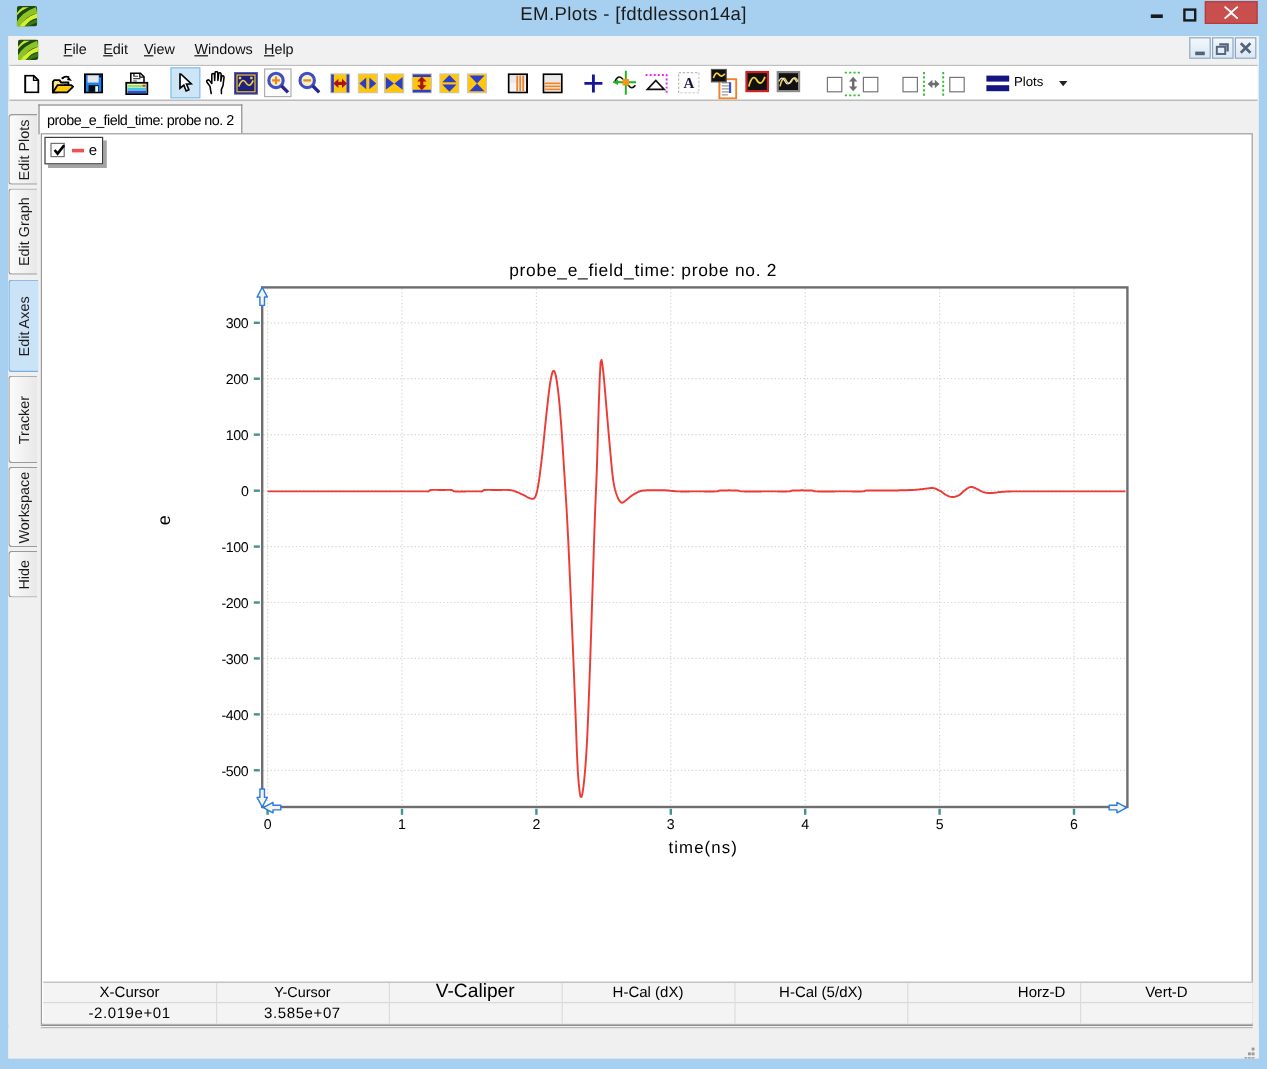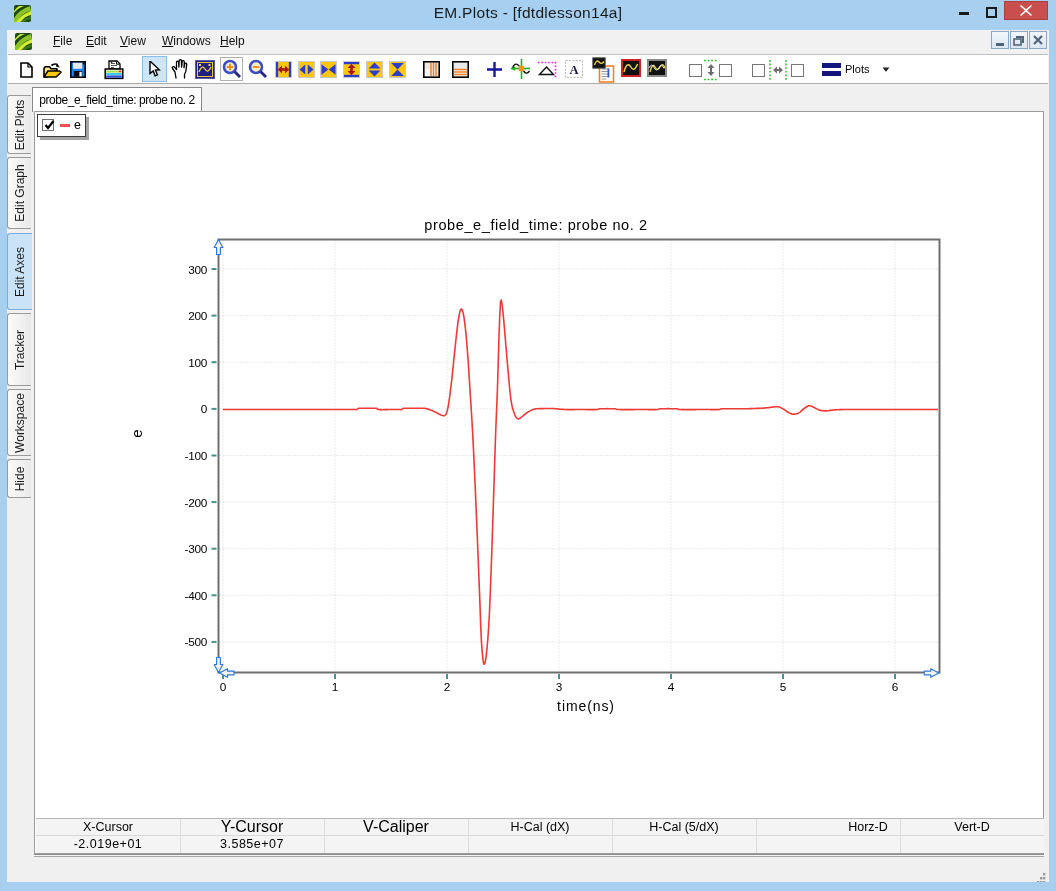--- a/index.html
+++ b/index.html
@@ -328,21 +328,21 @@
     <text x="137" y="438" font-size="15" fill="#000" text-anchor="middle" transform="rotate(-90 137 433.5)">e</text>
     <polyline points="223.0,409.5 223.8,409.5 224.6,409.5 225.4,409.5 226.2,409.5 227.0,409.5 227.8,409.5 228.6,409.5 229.4,409.5 230.2,409.5 231.0,409.5 231.7,409.5 232.5,409.5 233.3,409.5 234.1,409.5 234.9,409.5 235.7,409.5 236.5,409.5 237.3,409.5 238.1,409.5 238.9,409.5 239.7,409.5 240.5,409.5 241.3,409.5 242.1,409.5 242.9,409.5 243.7,409.5 244.5,409.5 245.3,409.5 246.1,409.5 246.9,409.5 247.7,409.5 248.4,409.5 249.2,409.5 250.0,409.5 250.8,409.5 251.6,409.5 252.4,409.5 253.2,409.5 254.0,409.5 254.8,409.5 255.6,409.5 256.4,409.5 257.2,409.5 258.0,409.5 258.8,409.5 259.6,409.5 260.4,409.5 261.2,409.5 262.0,409.5 262.8,409.5 263.6,409.5 264.4,409.5 265.1,409.5 265.9,409.5 266.7,409.5 267.5,409.5 268.3,409.5 269.1,409.5 269.9,409.5 270.7,409.5 271.5,409.5 272.3,409.5 273.1,409.5 273.9,409.5 274.7,409.5 275.5,409.5 276.3,409.5 277.1,409.5 277.9,409.5 278.7,409.5 279.5,409.5 280.3,409.5 281.1,409.5 281.8,409.5 282.6,409.5 283.4,409.5 284.2,409.5 285.0,409.5 285.8,409.5 286.6,409.5 287.4,409.5 288.2,409.5 289.0,409.5 289.8,409.5 290.6,409.5 291.4,409.5 292.2,409.5 293.0,409.5 293.8,409.5 294.6,409.5 295.4,409.5 296.2,409.5 297.0,409.5 297.8,409.5 298.6,409.5 299.3,409.5 300.1,409.5 300.9,409.5 301.7,409.5 302.5,409.5 303.3,409.5 304.1,409.5 304.9,409.5 305.7,409.5 306.5,409.5 307.3,409.5 308.1,409.5 308.9,409.5 309.7,409.5 310.5,409.5 311.3,409.5 312.1,409.5 312.9,409.5 313.7,409.5 314.5,409.5 315.3,409.5 316.0,409.5 316.8,409.5 317.6,409.5 318.4,409.5 319.2,409.5 320.0,409.5 320.8,409.5 321.6,409.5 322.4,409.5 323.2,409.5 324.0,409.5 324.8,409.5 325.6,409.5 326.4,409.5 327.2,409.5 328.0,409.5 328.8,409.5 329.6,409.5 330.4,409.5 331.2,409.5 332.0,409.5 332.7,409.5 333.5,409.5 334.3,409.5 335.1,409.5 335.9,409.5 336.7,409.5 337.5,409.5 338.3,409.5 339.1,409.5 339.9,409.5 340.7,409.5 341.5,409.5 342.3,409.5 343.1,409.5 343.9,409.5 344.7,409.5 345.5,409.5 346.3,409.5 347.1,409.5 347.9,409.5 348.7,409.5 349.4,409.5 350.2,409.5 351.0,409.5 351.8,409.5 352.6,409.5 353.4,409.5 354.2,409.5 355.0,409.5 355.8,409.5 356.6,409.6 357.4,409.2 358.2,408.5 359.0,408.3 359.8,408.2 360.6,408.2 361.4,408.2 362.2,408.2 363.0,408.2 363.8,408.2 364.6,408.2 365.4,408.3 366.1,408.3 366.9,408.3 367.7,408.3 368.5,408.3 369.3,408.3 370.1,408.3 370.9,408.3 371.7,408.2 372.5,408.2 373.3,408.2 374.1,408.2 374.9,408.2 375.7,408.3 376.5,408.3 377.3,408.8 378.1,409.5 378.9,409.5 379.7,409.6 380.5,409.6 381.3,409.6 382.1,409.7 382.8,409.7 383.6,409.6 384.4,409.6 385.2,409.6 386.0,409.6 386.8,409.6 387.6,409.6 388.4,409.5 389.2,409.5 390.0,409.5 390.8,409.5 391.6,409.5 392.4,409.5 393.2,409.5 394.0,409.5 394.8,409.5 395.6,409.5 396.4,409.5 397.2,409.5 398.0,409.5 398.8,409.5 399.5,409.5 400.3,409.5 401.1,409.6 401.9,409.4 402.7,408.7 403.5,408.3 404.3,408.3 405.1,408.2 405.9,408.2 406.7,408.2 407.5,408.2 408.3,408.2 409.1,408.2 409.9,408.3 410.7,408.3 411.5,408.3 412.3,408.3 413.1,408.3 413.9,408.3 414.7,408.3 415.5,408.3 416.2,408.3 417.0,408.3 417.8,408.3 418.6,408.2 419.4,408.2 420.2,408.2 421.0,408.2 421.8,408.2 422.6,408.2 423.4,408.3 424.2,408.3 425.0,408.4 425.8,408.5 426.6,408.7 427.4,408.9 428.2,409.1 429.0,409.4 429.8,409.7 430.6,410.0 431.4,410.3 432.2,410.6 432.9,411.0 433.7,411.3 434.5,411.7 435.3,412.0 436.1,412.4 436.9,412.8 437.7,413.2 438.5,413.7 439.3,414.2 440.1,414.6 440.9,415.0 441.7,415.3 442.5,415.5 443.3,415.7 444.1,415.7 444.9,415.4 445.7,414.7 446.5,413.1 447.3,410.5 448.1,406.8 448.9,402.0 449.7,396.7 450.4,390.9 451.2,384.6 452.0,377.7 452.8,370.1 453.6,362.1 454.4,354.1 455.2,346.6 456.0,339.2 456.8,332.0 457.6,325.3 458.4,319.6 459.2,315.0 460.0,311.4 460.8,309.3 461.6,309.0 462.4,310.2 463.2,313.1 464.0,317.5 464.8,323.4 465.6,330.3 466.4,338.3 467.1,347.3 467.9,357.4 468.7,369.3 469.5,381.9 470.3,394.6 471.1,406.9 471.9,419.8 472.7,433.9 473.5,449.9 474.3,467.0 475.1,485.0 475.9,503.4 476.7,522.3 477.5,541.8 478.3,561.7 479.1,582.0 479.9,602.6 480.7,625.6 481.5,642.6 482.3,653.2 483.1,660.3 483.8,664.0 484.6,664.1 485.4,661.2 486.2,655.8 487.0,648.5 487.8,639.4 488.6,628.0 489.4,613.8 490.2,595.1 491.0,573.7 491.8,551.4 492.6,527.5 493.4,502.9 494.2,478.0 495.0,452.6 495.8,429.1 496.6,410.1 497.4,390.5 498.2,363.7 499.0,336.4 499.8,314.8 500.5,301.8 501.3,300.0 502.1,304.5 502.9,311.4 503.7,319.8 504.5,329.3 505.3,338.8 506.1,348.1 506.9,357.6 507.7,366.8 508.5,375.6 509.3,384.4 510.1,392.7 510.9,399.4 511.7,404.3 512.5,407.9 513.3,410.6 514.1,412.9 514.9,415.0 515.7,416.6 516.5,417.7 517.2,418.5 518.0,418.9 518.8,418.9 519.6,418.5 520.4,417.9 521.2,417.3 522.0,416.7 522.8,416.0 523.6,415.3 524.4,414.6 525.2,414.0 526.0,413.4 526.8,412.8 527.6,412.3 528.4,411.8 529.2,411.4 530.0,410.9 530.8,410.5 531.6,410.1 532.4,409.7 533.2,409.4 533.9,409.2 534.7,409.0 535.5,408.9 536.3,408.8 537.1,408.7 537.9,408.7 538.7,408.6 539.5,408.6 540.3,408.6 541.1,408.6 541.9,408.6 542.7,408.6 543.5,408.5 544.3,408.5 545.1,408.5 545.9,408.5 546.7,408.5 547.5,408.5 548.3,408.5 549.1,408.5 549.9,408.5 550.6,408.5 551.4,408.5 552.2,408.5 553.0,408.5 553.8,408.6 554.6,408.6 555.4,408.7 556.2,408.7 557.0,408.8 557.8,408.9 558.6,409.0 559.4,409.1 560.2,409.2 561.0,409.2 561.8,409.3 562.6,409.4 563.4,409.4 564.2,409.5 565.0,409.5 565.8,409.5 566.6,409.5 567.3,409.6 568.1,409.6 568.9,409.6 569.7,409.6 570.5,409.6 571.3,409.6 572.1,409.6 572.9,409.6 573.7,409.6 574.5,409.6 575.3,409.5 576.1,409.5 576.9,409.5 577.7,409.5 578.5,409.5 579.3,409.5 580.1,409.5 580.9,409.5 581.7,409.5 582.5,409.5 583.3,409.5 584.1,409.5 584.8,409.5 585.6,409.5 586.4,409.5 587.2,409.6 588.0,409.6 588.8,409.6 589.6,409.6 590.4,409.6 591.2,409.6 592.0,409.6 592.8,409.6 593.6,409.6 594.4,409.6 595.2,409.6 596.0,409.5 596.8,409.5 597.6,409.5 598.4,409.2 599.2,408.9 600.0,408.8 600.8,408.8 601.5,408.7 602.3,408.7 603.1,408.7 603.9,408.7 604.7,408.7 605.5,408.7 606.3,408.7 607.1,408.6 607.9,408.6 608.7,408.7 609.5,408.7 610.3,408.7 611.1,408.7 611.9,408.7 612.7,408.7 613.5,408.7 614.3,408.8 615.1,408.8 615.9,409.0 616.7,409.3 617.5,409.5 618.2,409.5 619.0,409.5 619.8,409.5 620.6,409.6 621.4,409.6 622.2,409.6 623.0,409.6 623.8,409.6 624.6,409.6 625.4,409.6 626.2,409.6 627.0,409.6 627.8,409.6 628.6,409.6 629.4,409.6 630.2,409.6 631.0,409.6 631.8,409.6 632.6,409.6 633.4,409.6 634.2,409.6 634.9,409.5 635.7,409.5 636.5,409.5 637.3,409.5 638.1,409.5 638.9,409.5 639.7,409.5 640.5,409.5 641.3,409.5 642.1,409.5 642.9,409.5 643.7,409.5 644.5,409.5 645.3,409.5 646.1,409.5 646.9,409.5 647.7,409.5 648.5,409.6 649.3,409.6 650.1,409.6 650.9,409.6 651.6,409.6 652.4,409.6 653.2,409.6 654.0,409.6 654.8,409.6 655.6,409.6 656.4,409.5 657.2,409.5 658.0,409.5 658.8,409.2 659.6,408.9 660.4,408.8 661.2,408.8 662.0,408.7 662.8,408.7 663.6,408.7 664.4,408.7 665.2,408.7 666.0,408.7 666.8,408.7 667.6,408.6 668.3,408.6 669.1,408.6 669.9,408.7 670.7,408.7 671.5,408.7 672.3,408.7 673.1,408.7 673.9,408.7 674.7,408.7 675.5,408.8 676.3,408.8 677.1,408.8 677.9,409.1 678.7,409.4 679.5,409.5 680.3,409.5 681.1,409.5 681.9,409.6 682.7,409.6 683.5,409.6 684.3,409.6 685.0,409.6 685.8,409.6 686.6,409.6 687.4,409.6 688.2,409.6 689.0,409.6 689.8,409.6 690.6,409.6 691.4,409.6 692.2,409.6 693.0,409.6 693.8,409.6 694.6,409.6 695.4,409.6 696.2,409.5 697.0,409.5 697.8,409.5 698.6,409.5 699.4,409.5 700.2,409.5 701.0,409.5 701.7,409.5 702.5,409.5 703.3,409.5 704.1,409.5 704.9,409.5 705.7,409.5 706.5,409.5 707.3,409.5 708.1,409.5 708.9,409.5 709.7,409.5 710.5,409.6 711.3,409.6 712.1,409.6 712.9,409.6 713.7,409.6 714.5,409.6 715.3,409.6 716.1,409.6 716.9,409.6 717.7,409.6 718.4,409.5 719.2,409.5 720.0,409.4 720.8,409.0 721.6,408.8 722.4,408.8 723.2,408.8 724.0,408.7 724.8,408.7 725.6,408.7 726.4,408.7 727.2,408.7 728.0,408.7 728.8,408.7 729.6,408.7 730.4,408.7 731.2,408.8 732.0,408.8 732.8,408.8 733.6,408.8 734.4,408.8 735.2,408.8 735.9,408.8 736.7,408.8 737.5,408.8 738.3,408.8 739.1,408.8 739.9,408.8 740.7,408.8 741.5,408.8 742.3,408.8 743.1,408.8 743.9,408.7 744.7,408.7 745.5,408.7 746.3,408.7 747.1,408.7 747.9,408.7 748.7,408.7 749.5,408.6 750.3,408.6 751.1,408.6 751.9,408.6 752.6,408.5 753.4,408.5 754.2,408.5 755.0,408.5 755.8,408.5 756.6,408.4 757.4,408.4 758.2,408.4 759.0,408.3 759.8,408.3 760.6,408.3 761.4,408.2 762.2,408.2 763.0,408.1 763.8,408.1 764.6,408.0 765.4,407.9 766.2,407.8 767.0,407.7 767.8,407.7 768.6,407.6 769.3,407.5 770.1,407.4 770.9,407.3 771.7,407.2 772.5,407.1 773.3,407.0 774.1,406.9 774.9,406.8 775.7,406.7 776.5,406.6 777.3,406.7 778.1,406.8 778.9,407.0 779.7,407.3 780.5,407.6 781.3,408.0 782.1,408.4 782.9,408.8 783.7,409.2 784.5,409.7 785.3,410.3 786.0,410.9 786.8,411.5 787.6,412.0 788.4,412.5 789.2,412.9 790.0,413.3 790.8,413.6 791.6,413.9 792.4,414.1 793.2,414.2 794.0,414.1 794.8,414.1 795.6,414.0 796.4,413.8 797.2,413.5 798.0,413.2 798.8,412.9 799.6,412.4 800.4,411.8 801.2,411.1 802.0,410.4 802.7,409.6 803.5,408.9 804.3,408.3 805.1,407.7 805.9,407.2 806.7,406.7 807.5,406.2 808.3,405.9 809.1,405.8 809.9,405.8 810.7,406.0 811.5,406.3 812.3,406.6 813.1,407.0 813.9,407.3 814.7,407.7 815.5,408.1 816.3,408.6 817.1,409.0 817.9,409.4 818.7,409.8 819.4,410.1 820.2,410.3 821.0,410.4 821.8,410.6 822.6,410.7 823.4,410.8 824.2,410.8 825.0,410.9 825.8,410.9 826.6,410.9 827.4,410.8 828.2,410.7 829.0,410.6 829.8,410.5 830.6,410.4 831.4,410.3 832.2,410.1 833.0,410.0 833.8,410.0 834.6,409.9 835.4,409.9 836.1,409.8 836.9,409.8 837.7,409.7 838.5,409.7 839.3,409.6 840.1,409.6 840.9,409.6 841.7,409.6 842.5,409.5 843.3,409.5 844.1,409.5 844.9,409.5 845.7,409.5 846.5,409.5 847.3,409.5 848.1,409.5 848.9,409.5 849.7,409.5 850.5,409.5 851.3,409.5 852.1,409.5 852.8,409.5 853.6,409.5 854.4,409.5 855.2,409.5 856.0,409.5 856.8,409.5 857.6,409.5 858.4,409.5 859.2,409.5 860.0,409.5 860.8,409.5 861.6,409.5 862.4,409.5 863.2,409.5 864.0,409.5 864.8,409.5 865.6,409.5 866.4,409.5 867.2,409.5 868.0,409.5 868.8,409.5 869.6,409.5 870.3,409.5 871.1,409.5 871.9,409.5 872.7,409.5 873.5,409.5 874.3,409.5 875.1,409.5 875.9,409.5 876.7,409.5 877.5,409.5 878.3,409.5 879.1,409.5 879.9,409.5 880.7,409.5 881.5,409.5 882.3,409.5 883.1,409.5 883.9,409.5 884.7,409.5 885.5,409.5 886.3,409.5 887.0,409.5 887.8,409.5 888.6,409.5 889.4,409.5 890.2,409.5 891.0,409.5 891.8,409.5 892.6,409.5 893.4,409.5 894.2,409.5 895.0,409.5 895.8,409.5 896.6,409.5 897.4,409.5 898.2,409.5 899.0,409.5 899.8,409.5 900.6,409.5 901.4,409.5 902.2,409.5 903.0,409.5 903.7,409.5 904.5,409.5 905.3,409.5 906.1,409.5 906.9,409.5 907.7,409.5 908.5,409.5 909.3,409.5 910.1,409.5 910.9,409.5 911.7,409.5 912.5,409.5 913.3,409.5 914.1,409.5 914.9,409.5 915.7,409.5 916.5,409.5 917.3,409.5 918.1,409.5 918.9,409.5 919.7,409.5 920.4,409.5 921.2,409.5 922.0,409.5 922.8,409.5 923.6,409.5 924.4,409.5 925.2,409.5 926.0,409.5 926.8,409.5 927.6,409.5 928.4,409.5 929.2,409.5 930.0,409.5 930.8,409.5 931.6,409.5 932.4,409.5 933.2,409.5 934.0,409.5 934.8,409.5 935.6,409.5 936.4,409.5 937.1,409.5 937.9,409.5" fill="none" stroke="#ee3a35" stroke-width="1.6" stroke-linejoin="round"></polyline>
     <path d="M218.5 239.5 L222.8 247.5 L220.4 247.5 L220.4 254.5 L216.6 254.5 L216.6 247.5 L214.2 247.5 Z" stroke="#2d7ce2" stroke-width="1.2" fill="#f6f4ea" stroke-linejoin="round"></path>
     <path d="M218.5 672.5 L222.8 664.5 L220.4 664.5 L220.4 657.5 L216.6 657.5 L216.6 664.5 L214.2 664.5 Z" stroke="#2d7ce2" stroke-width="1.2" fill="#f6f4ea" stroke-linejoin="round"></path>
     <path d="M219.5 673 L227.5 668.7 L227.5 671.1 L234 671.1 L234 674.9 L227.5 674.9 L227.5 677.3 Z" stroke="#2d7ce2" stroke-width="1.2" fill="#f6f4ea" stroke-linejoin="round"></path>
     <path d="M938.8 673 L930.8 668.7 L930.8 671.1 L924.3 671.1 L924.3 674.9 L930.8 674.9 L930.8 677.3 Z" stroke="#2d7ce2" stroke-width="1.2" fill="#f6f4ea" stroke-linejoin="round"></path>
   </svg>
 <div id="statusbar" class="abs"></div>
 <div class="sbcell sbrow1" style="left:36px;top:819px;font-size:12.5px">X-Cursor</div>
 <div class="sbcell sbrow2" style="left:36px;top:835px;font-size:12.5px;letter-spacing:0.5px">-2.019e+01</div>
-<div class="sbcell sbrow1" style="left:180px;top:819px;font-size:16px">Y-Cursor</div>
+<div class="sbcell sbrow1" style="left:180px;top:819px;font-size:12px">Y-Cursor</div>
 <div class="sbcell sbrow2" style="left:180px;top:835px;font-size:12.5px;letter-spacing:0.5px">3.585e+07</div>
 <div class="sbcell sbrow1" style="left:324px;top:819px;font-size:16px">V-Caliper</div>
 <div class="sbcell sbrow2" style="left:324px;top:835px;font-size:12.5px;letter-spacing:0.5px"></div>
 <div class="sbcell sbrow1" style="left:468px;top:819px;font-size:12.5px">H-Cal (dX)</div>
 <div class="sbcell sbrow2" style="left:468px;top:835px;font-size:12.5px;letter-spacing:0.5px"></div>
 <div class="sbcell sbrow1" style="left:612px;top:819px;font-size:12.5px">H-Cal (5/dX)</div>
 <div class="sbcell sbrow2" style="left:612px;top:835px;font-size:12.5px;letter-spacing:0.5px"></div>
 <div class="sbcell sbrow1" style="left:796px;top:819px;font-size:12.5px">Horz-D</div>
 <div class="sbcell sbrow2" style="left:756px;top:835px;font-size:12.5px;letter-spacing:0.5px"></div>
 <div class="sbcell sbrow1" style="left:900px;top:819px;font-size:12.5px">Vert-D</div>

